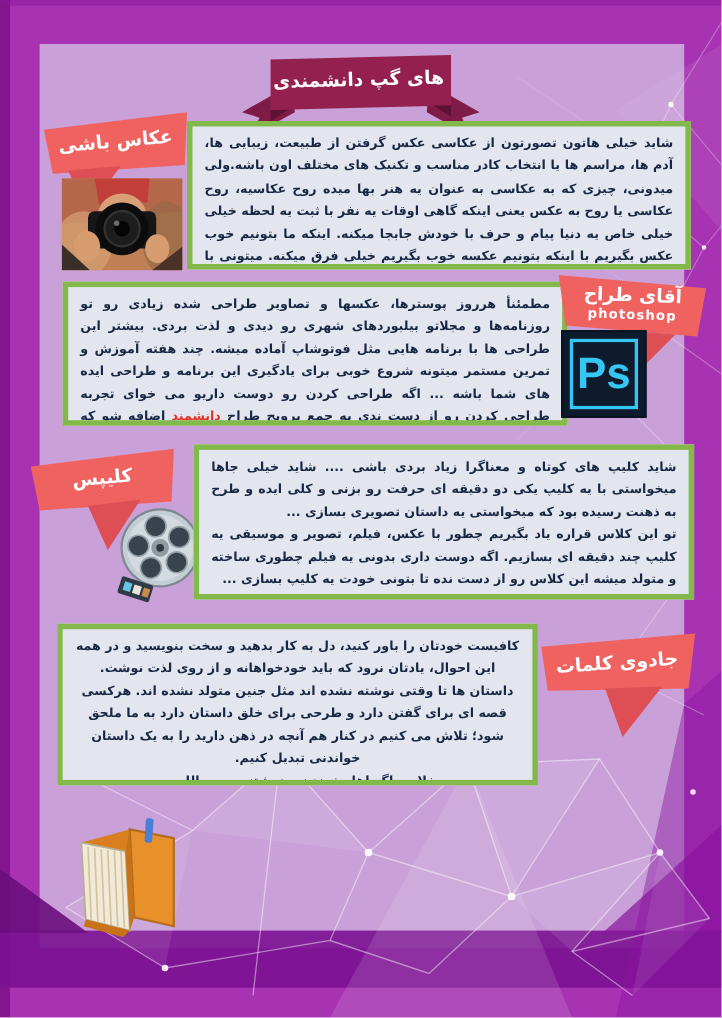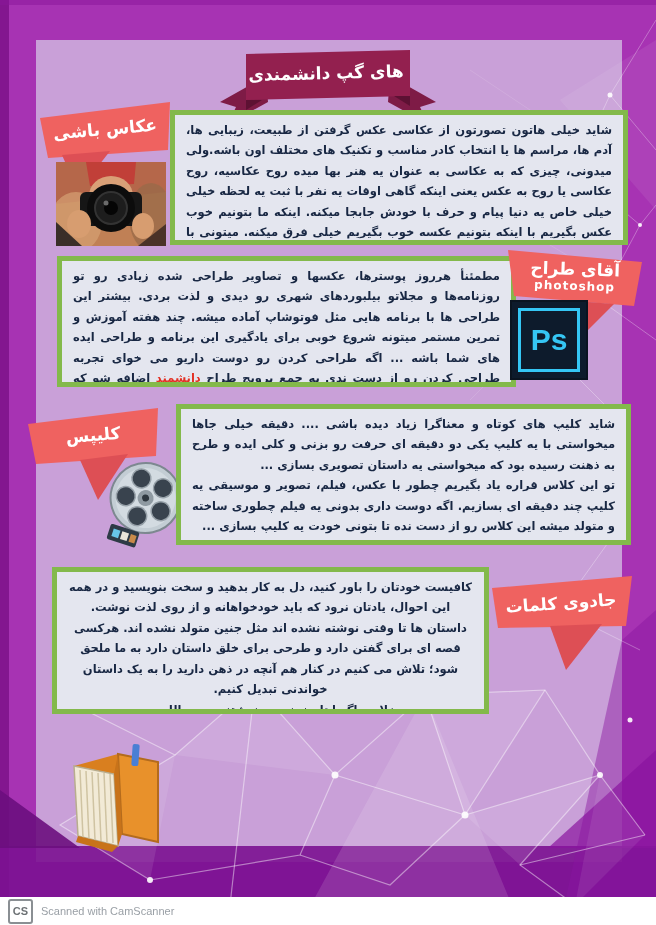--- a/index.html
+++ b/index.html
@@ -46,21 +46,21 @@
 
   
   .ps-icon{
     position:absolute;left:512px;top:302px;width:74px;height:76px;
     background:#0d1b2c;display:flex;align-items:center;justify-content:center;
     box-shadow:0 0 0 2px #0a1420;
   }
   .ps-inner{
     width:56px;height:58px;border:3px solid #35c6f4;
     display:flex;align-items:center;justify-content:center;
-    color:#35c6f4;font-size:30px;font-weight:bold;
+    color:#35c6f4;font-size:40px;font-weight:bold;
     font-family:"Liberation Sans",sans-serif;
   }
 
   
   .photo-photographer{position:absolute;left:56px;top:162px;width:110px;height:84px;overflow:hidden;}
   .img-reel{position:absolute;left:100px;top:456px;width:92px;height:94px;}
   .img-book{position:absolute;left:56px;top:736px;width:112px;height:118px;}
 
   
   .scanbar{
@@ -234,21 +234,21 @@
       <g transform="rotate(18 24 80)">
         <rect x="8" y="72" width="30" height="16" rx="2" fill="#2e3a46"></rect>
         <rect x="12" y="76" width="7" height="8" fill="#67c6e8"></rect>
         <rect x="21" y="76" width="7" height="8" fill="#e8e4d8"></rect>
         <rect x="30" y="76" width="6" height="8" fill="#c98a4a"></rect>
       </g>
     </svg>
   </div>
 
   <div class="greenbox" style="left:176px;top:404px;width:455px;height:141px;">
-    <p>شاید کلیپ های کوتاه و معناگرا زیاد دیده باشی .... دقیقه خیلی جاها میخواستی با یه کلیپ یکی دو دقیقه ای حرفت رو بزنی و کلی ایده و طرح به ذهنت رسیده بود که میخواستی یه داستان تصویری بسازی ...</p>
+    <p>شاید کلیپ های کوتاه و معناگرا زیاد بردی باشی .... شاید خیلی جاها میخواستی با یه کلیپ یکی دو دقیقه ای حرفت رو بزنی و کلی ایده و طرح به ذهنت رسیده بود که میخواستی یه داستان تصویری بسازی ...</p>
     <p>تو این کلاس قراره یاد بگیریم چطور با عکس، فیلم، تصویر و موسیقی یه کلیپ چند دقیقه ای بسازیم. اگه دوست داری بدونی یه فیلم چطوری ساخته و متولد میشه این کلاس رو از دست نده تا بتونی خودت یه کلیپ بسازی ...</p>
   </div>
 
   <div class="greenbox center" style="left:52px;top:567px;width:437px;height:147px;">
     <p>کافیست خودتان را باور کنید، دل به کار بدهید و سخت بنویسید و در همه این احوال، یادتان نرود که باید خودخواهانه و از روی لذت نوشت.</p>
     <p>داستان ها تا وقتی نوشته نشده اند مثل جنین متولد نشده اند. هرکسی قصه ای برای گفتن دارد و طرحی برای خلق داستان دارد به ما ملحق شود؛ تلاش می کنیم در کنار هم آنچه در ذهن دارید را به یک داستان خواندنی تبدیل کنیم.</p>
     <p>خلاصه اگه اهل خوندن و نوشتنی بسم الله ...</p>
   </div>
 
   <div class="ribbon" style="left:488px;top:570px;width:148px;height:104px;">
@@ -274,18 +274,14 @@
         <line x1="42" y1="37" x2="45" y2="105"></line>
         <line x1="48" y1="37" x2="51" y2="106"></line>
         <line x1="54" y1="38" x2="57" y2="107"></line>
       </g>
       <polygon points="58,38 62,110 66,98 62,18" fill="#c8731a"></polygon>
       <rect x="76" y="8" width="7" height="22" rx="2" fill="#4a7fd4" transform="rotate(4 79 19)"></rect>
       <polygon points="22,100 62,110 56,116 20,106" fill="#c8731a"></polygon>
     </svg>
   </div>
 
-  <div class="scanbar">
-    <div class="cs-logo">CS</div>
-    <div class="cs-text">Scanned with CamScanner</div>
-  </div>
 
 </div>
 
 </body></html>

